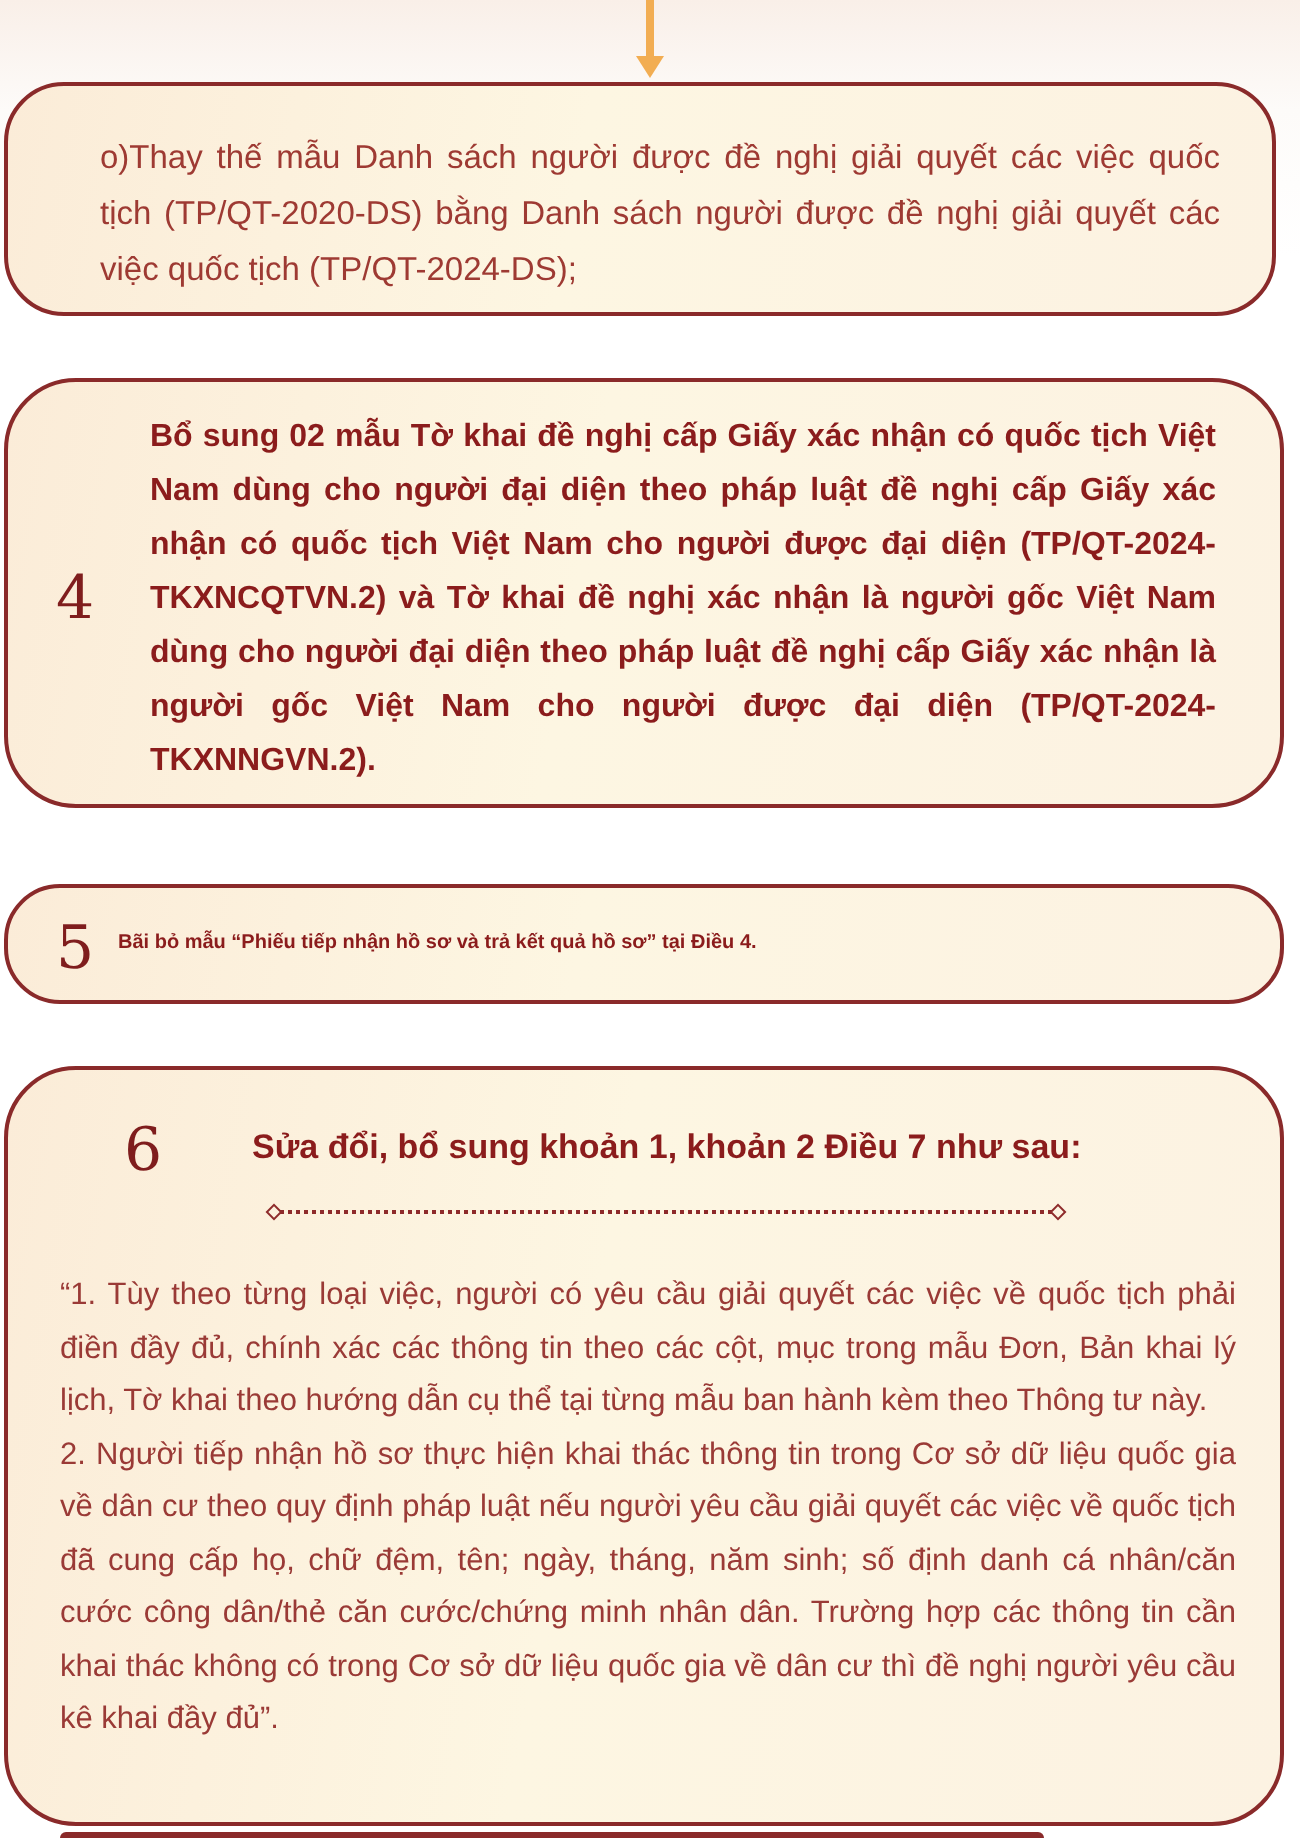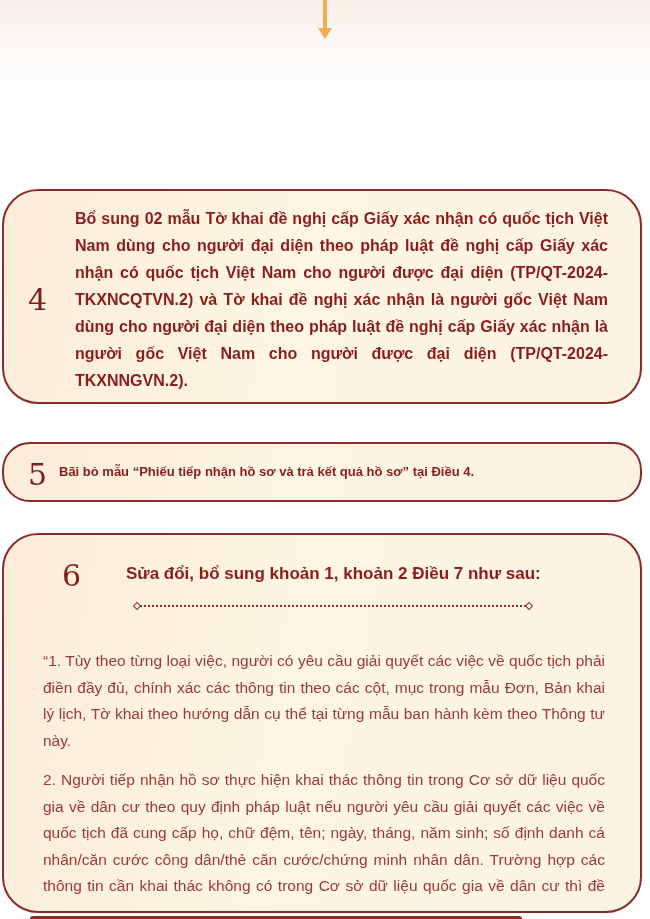--- a/index.html
+++ b/index.html
@@ -72,21 +72,21 @@
     line-height: 27px;
     font-weight: bold;
     color: #8b1c1c;
     text-align: justify;
   }
   .single-line {
     position: absolute;
     left: 55px; right: 14px; top: 0;
     height: 56px;
     line-height: 56px;
-    font-size: 13px;
+    font-size: 10px;
     font-weight: bold;
     color: #8b1c1c;
     white-space: nowrap;
     overflow: hidden;
   }
   .box4-heading {
     position: absolute;
     left: 122px; top: 29px;
     font-size: 17px;
     font-weight: bold;
@@ -114,40 +114,43 @@
   }
   .box4-body {
     position: absolute;
     left: 26px; right: 22px; top: 100px; bottom: 8px;
     font-size: 15.5px;
     line-height: 26.5px;
     color: #9a3a36;
     text-align: justify;
     overflow: hidden;
   }
-  .box4-body p { margin: 13px; }
+  .box4-body p { margin: 0; }
 
   .bottom-peek {
     position: absolute;
     bottom: 0; left: 30px;
     width: 492px; height: 3px;
     background: #8a2a2a;
     border-radius: 3px 3px 0 0;
   }
 </style>
 </head>
 <body>
 
 <div class="canvas">
 
   <div class="connector">
     <div class="connector-line"></div>
     <div class="connector-head"></div>
   </div>
 
+  <section class="box box1">
+    <p class="clause-text">o)Thay thế mẫu Danh sách người được đề nghị giải quyết các việc quốc tịch (TP/QT-2020-DS) bằng Danh sách người được đề nghị giải quyết các việc quốc tịch (TP/QT-2024-DS);</p>
+  </section>
 
   <section class="box box2">
     <div class="section-number num-4">4</div>
     <p class="bold-text-block">Bổ sung 02 mẫu Tờ khai đề nghị cấp Giấy xác nhận có quốc tịch Việt Nam dùng cho người đại diện theo pháp luật đề nghị cấp Giấy xác nhận có quốc tịch Việt Nam cho người được đại diện (TP/QT-2024-TKXNCQTVN.2) và Tờ khai đề nghị xác nhận là người gốc Việt Nam dùng cho người đại diện theo pháp luật đề nghị cấp Giấy xác nhận là người gốc Việt Nam cho người được đại diện (TP/QT-2024- TKXNNGVN.2).</p>
   </section>
 
   <section class="box box3">
     <div class="section-number num-5">5</div>
     <p class="single-line">Bãi bỏ mẫu “Phiếu tiếp nhận hồ sơ và trả kết quả hồ sơ” tại Điều 4.</p>
   </section>

